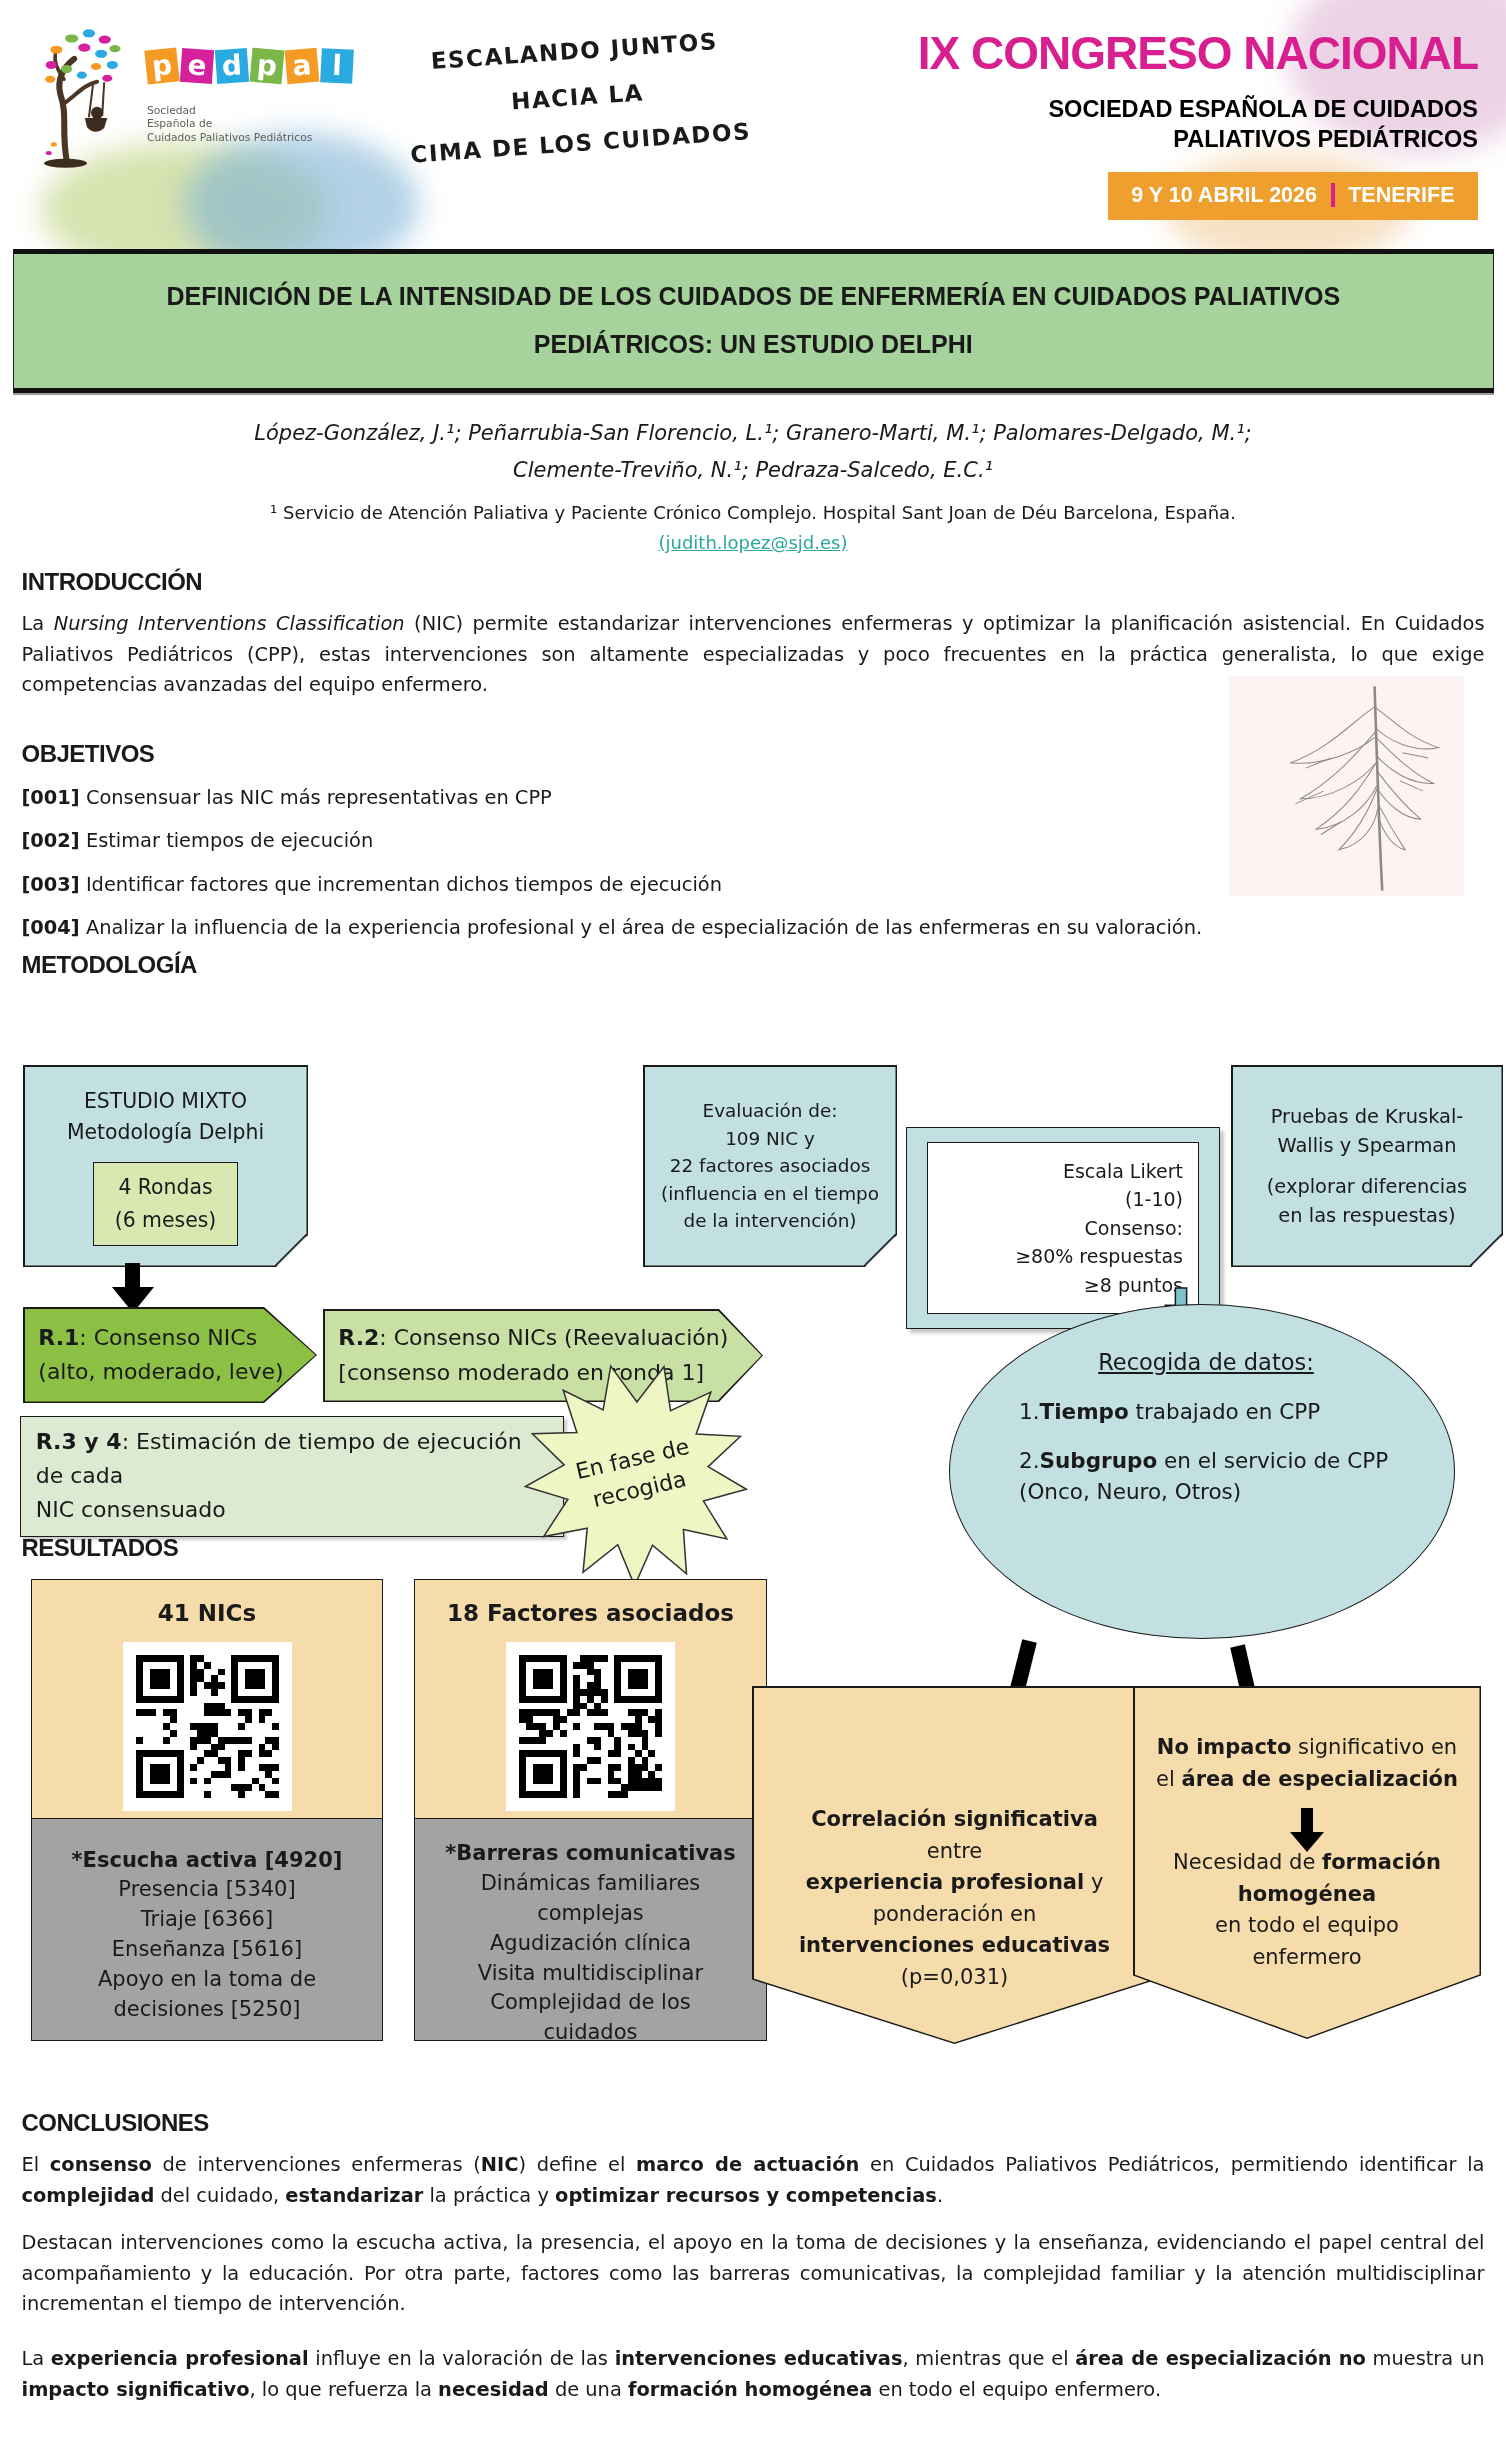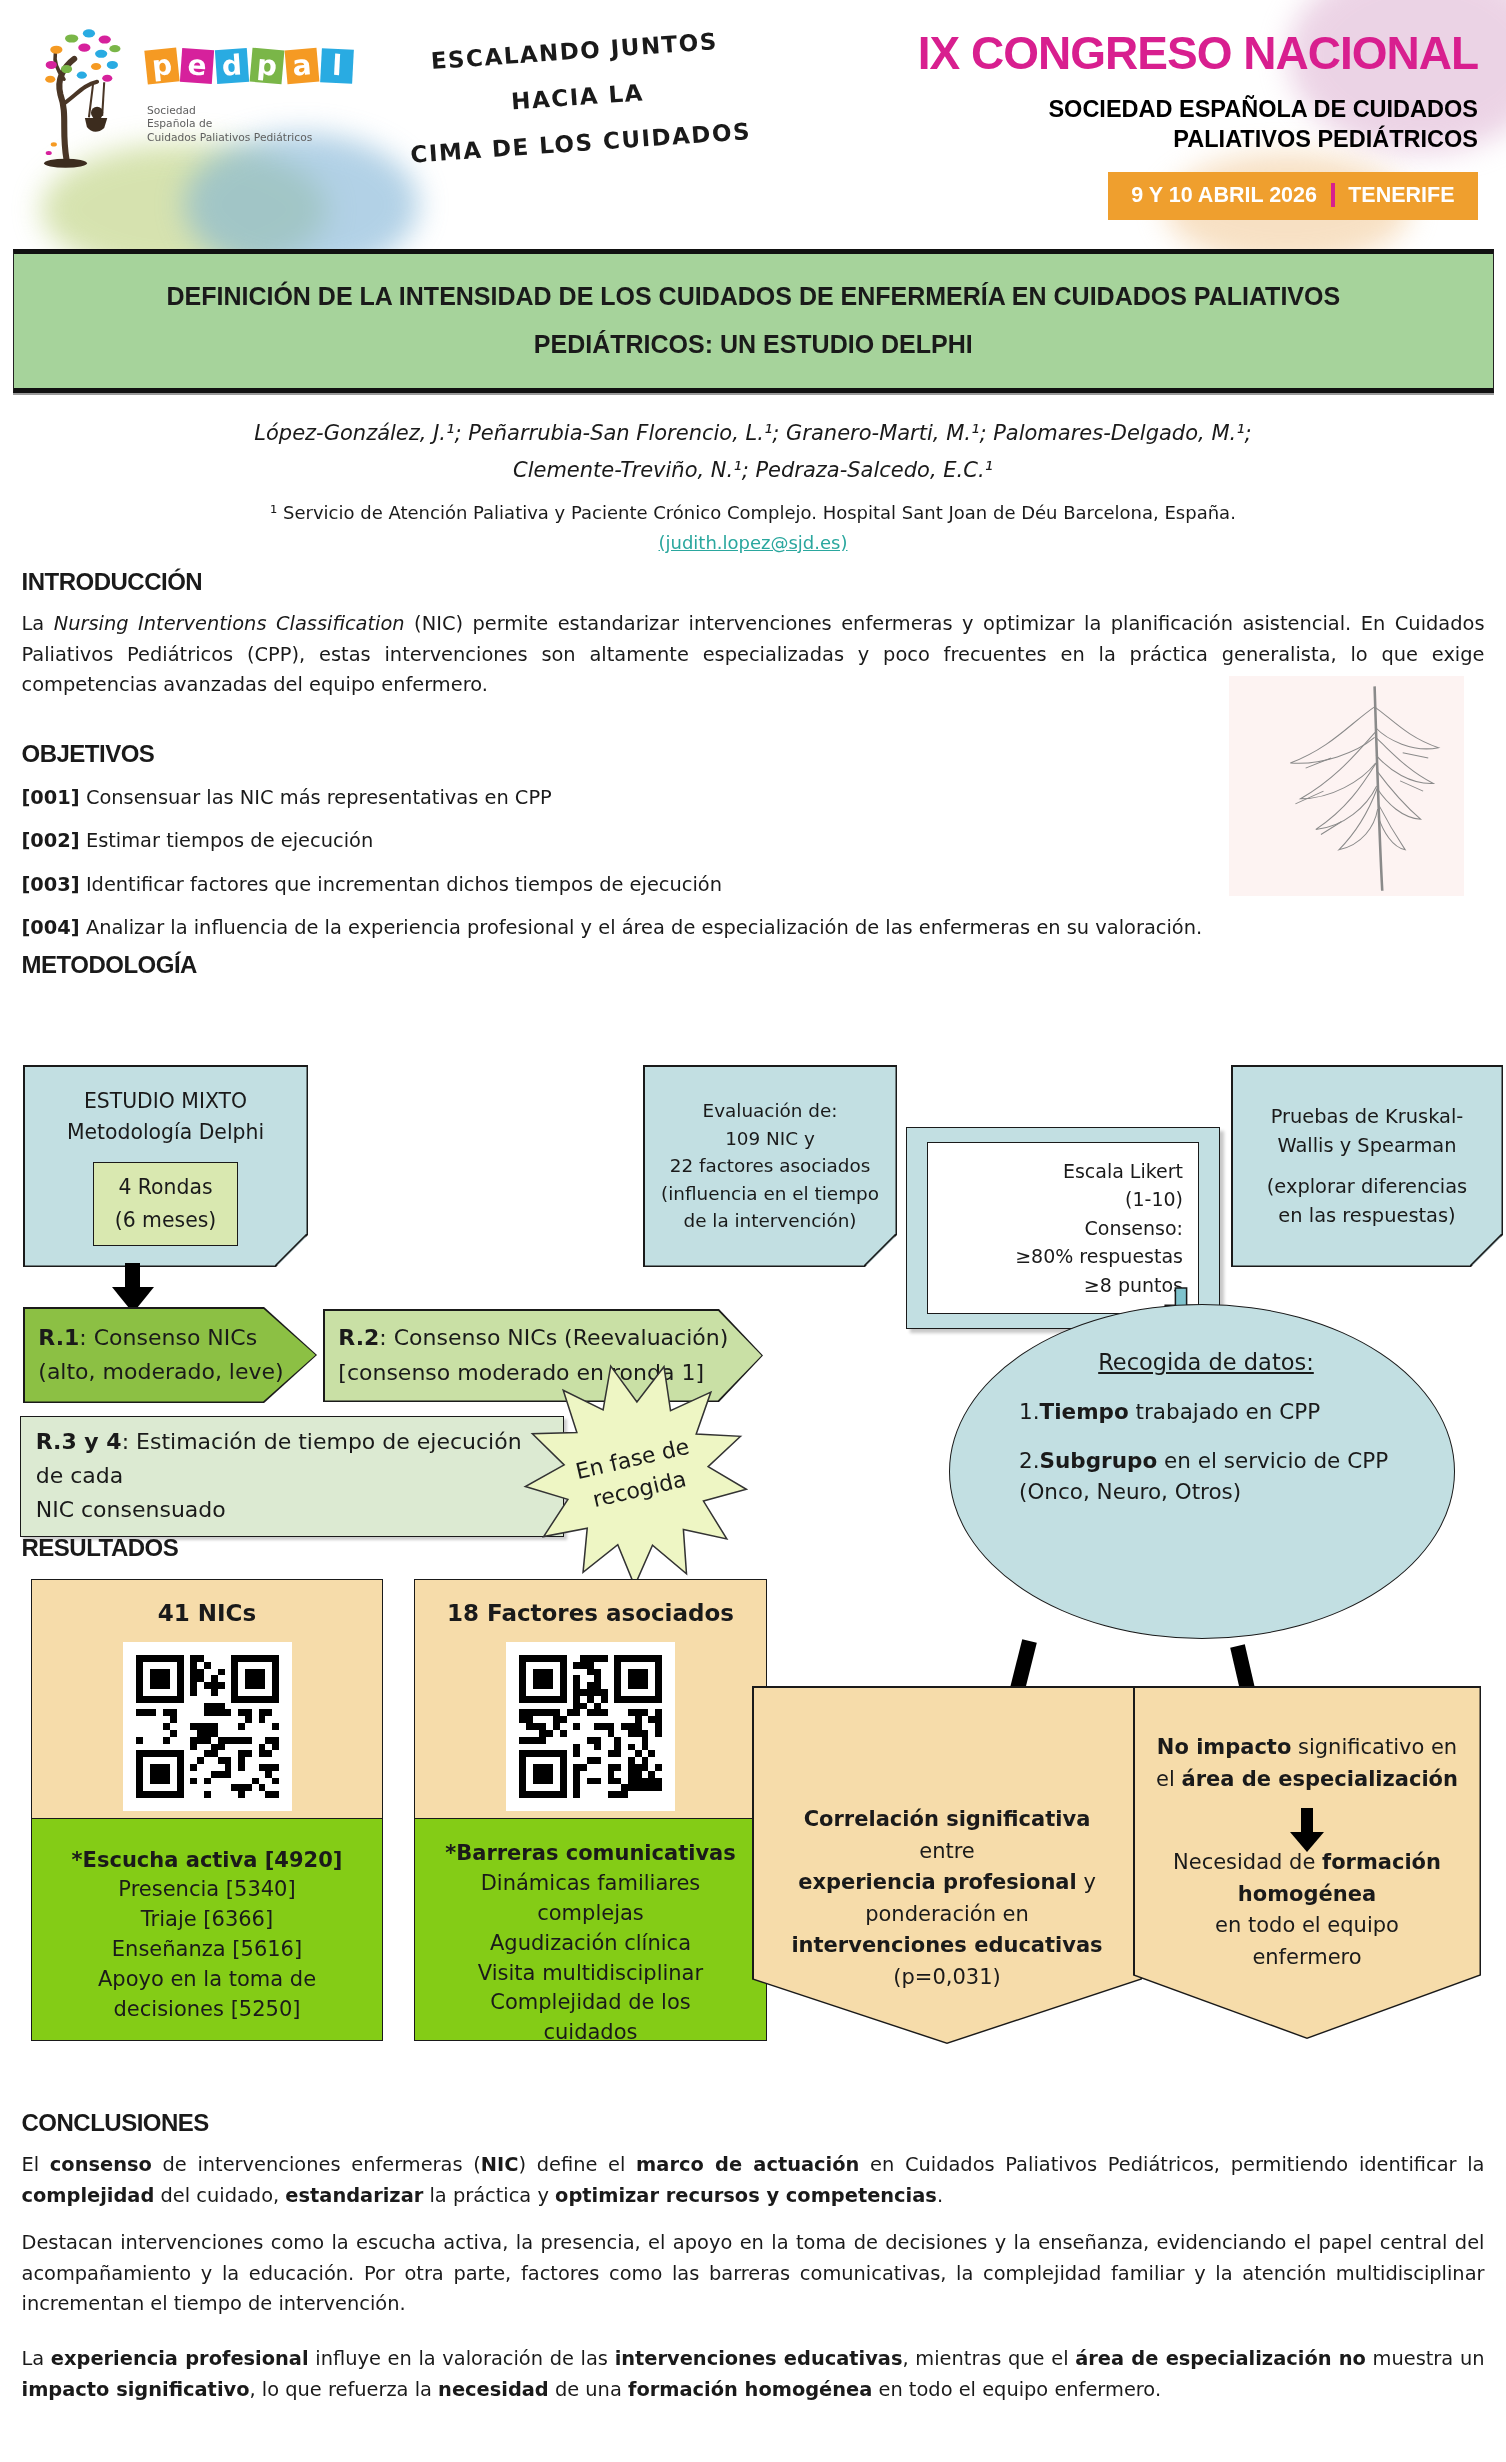--- a/index.html
+++ b/index.html
@@ -71,21 +71,21 @@
                      border:21.5px solid transparent;border-bottom:0;border-top:26.6px solid #000;}
   .mini-arrow{width:12.3px;height:23.5px;background:#000;position:relative;margin:13.3px auto 15.3px;}
   .mini-arrow::after{content:"";position:absolute;top:100%;left:50%;transform:translateX(-50%);
                      border:17.4px solid transparent;border-bottom:0;border-top:20.4px solid #000;}
 
   
   .card-head{position:absolute;top:1579px;height:240px;box-sizing:border-box;background:#f6dcaa;border:1.5px solid #1a1a1a;
              text-align:center;}
   .card-head .ctitle{margin-top:20.4px;font-weight:bold;font-size:23px;}
   .qrplate{width:169px;height:169px;background:#fff;margin:15.3px auto 0;display:flex;align-items:center;justify-content:center;}
-  .card-body{position:absolute;top:1818px;height:223px;box-sizing:border-box;background:#84cc16;border:1.5px solid #1a1a1a;
+  .card-body{position:absolute;top:1818px;height:223px;box-sizing:border-box;background:#a3a3a3;border:1.5px solid #1a1a1a;
              text-align:center;font-size:21px;line-height:1.42;padding-top:26.6px;}
   .pent-d{position:absolute;top:1686px;background:#1a1a1a;filter:drop-shadow(3.1px 3.1px 2.6px rgba(0,0,0,.25));}
   .pent-d .fill{position:absolute;inset:1.5px;background:#f6dcaa;}
   .pent-d .content{position:absolute;inset:0;text-align:center;font-size:21px;line-height:1.5;}
   .line{min-height:0.6em;}
 </style>
 </head>
 <body>
 
 <div class="page">
@@ -574,21 +574,21 @@
   <div class="card-body rich" style="left:414px;width:353px;padding-top:20.4px;">
       <div class="line"><span style="font-weight: bold; margin-top: 40px;">*Barreras comunicativas</span></div>
       <div class="line"><span>Dinámicas familiares</span></div>
       <div class="line"><span>complejas</span></div>
       <div class="line"><span>Agudización clínica</span></div>
       <div class="line"><span>Visita multidisciplinar</span></div>
       <div class="line"><span>Complejidad de los</span></div>
       <div class="line"><span>cuidados</span></div>
     </div>
 
-  <div class="pent-d" style="left:752px;width:390px;height:358px;clip-path:polygon(0 0,100% 0,100% 82%,50% 100%,0 82%);">
+  <div class="pent-d" style="left:752px;width:390px;height:358px;clip-path:polygon(0 0,100% 0,100% 82%,50% 100%,0 82%);padding-left:15px;">
     <div class="fill" style="clip-path:polygon(0 0,100% 0,100% 82%,50% 100%,0 82%);"></div>
     <div class="content rich" style="padding-top:118px;">
         <div class="line"><span style="font-weight: bold;">Correlación significativa</span></div>
         <div class="line"><span>entre</span></div>
         <div class="line"><span style="font-weight: bold;">experiencia profesional</span><span> y</span></div>
         <div class="line"><span>ponderación en</span></div>
         <div class="line"><span style="font-weight: bold;">intervenciones educativas</span></div>
         <div class="line"><span>(p=0,031)</span></div>
       </div>
   </div>

